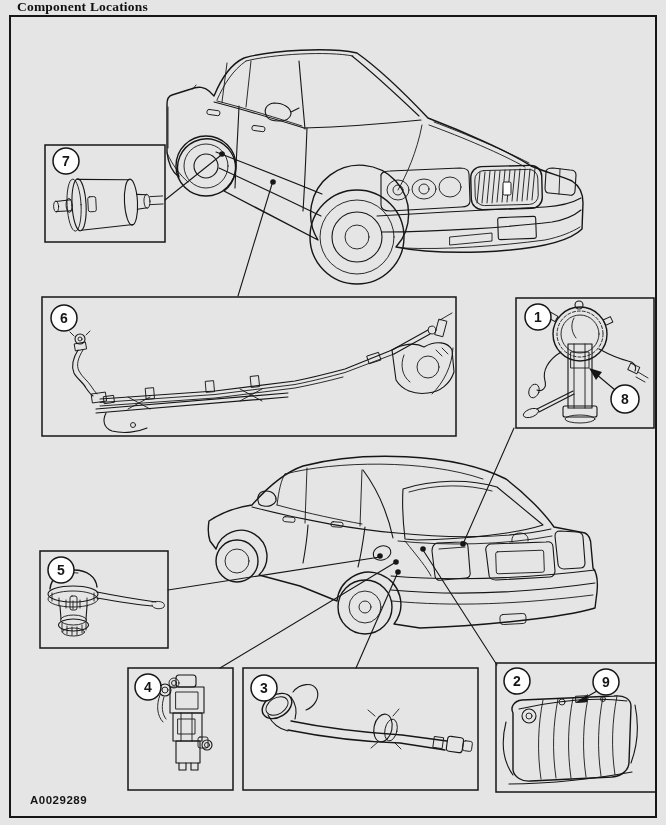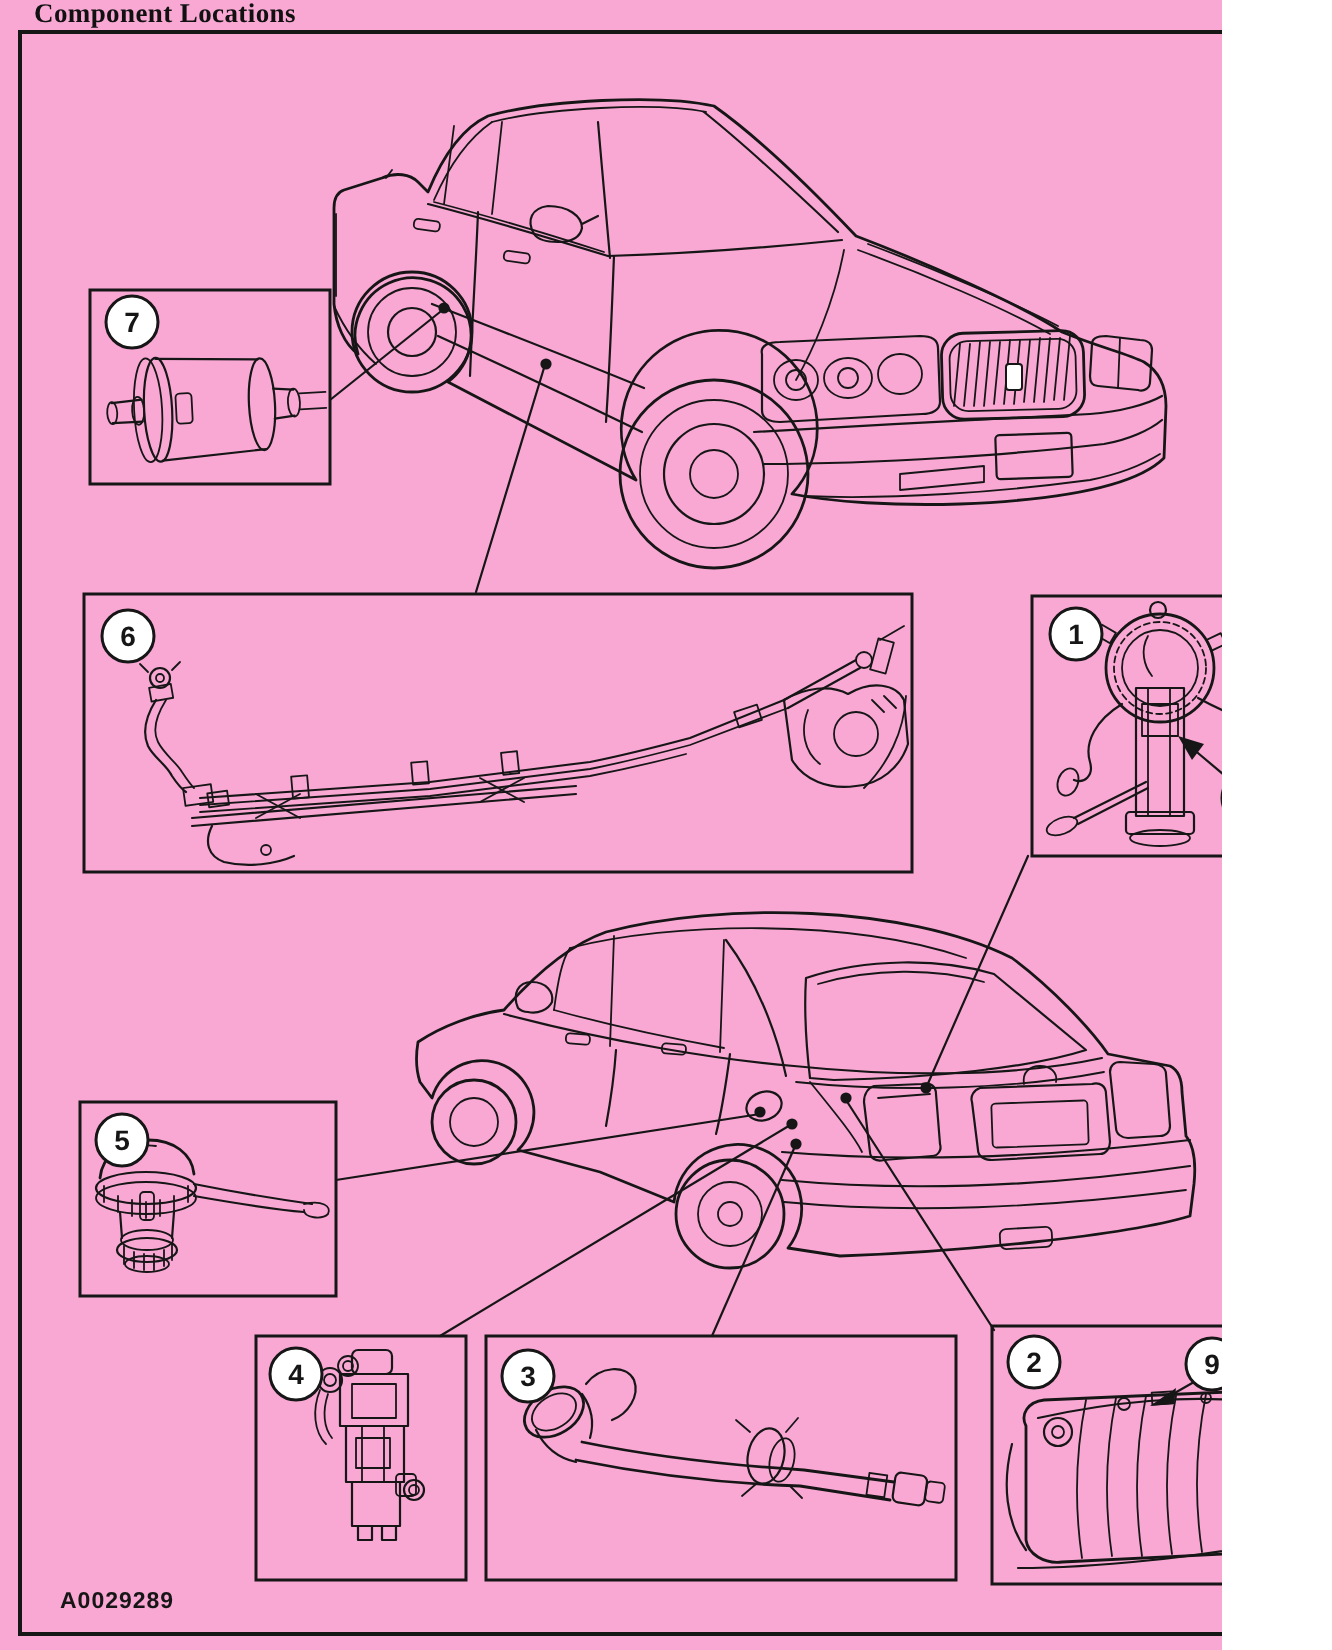--- a/index.html
+++ b/index.html
@@ -1,16 +1,16 @@
 <!DOCTYPE html>
 <html><head>
 <meta charset="utf-8">
 <style>
   html,body{margin:0;padding:0;background:#ffffff;}
-  #page{position:relative;width:611px;height:825px;background:#f9a8d4;overflow:hidden;
+  #page{position:relative;width:666px;height:825px;background:#e5e5e5;overflow:hidden;
         font-family:"Liberation Sans",sans-serif;}
   #title{position:absolute;left:17px;top:-1px;font-family:"Liberation Serif",serif;
          font-weight:bold;font-size:13.5px;color:#111;letter-spacing:.2px;}
   svg{position:absolute;left:0;top:0;}
   .ln{stroke:#161616;fill:none;stroke-linecap:round;stroke-linejoin:round;}
   .w14{stroke-width:1.4;} .w11{stroke-width:1.1;} .w09{stroke-width:.9;}
   .box{stroke:#161616;stroke-width:1.5;fill:none;}
   .frame{stroke:#161616;stroke-width:2;fill:none;}
   .callout-circle{fill:#ffffff;stroke:#161616;stroke-width:1.5;}
   .callout-num{font-family:"Liberation Sans",sans-serif;font-weight:bold;font-size:14px;

